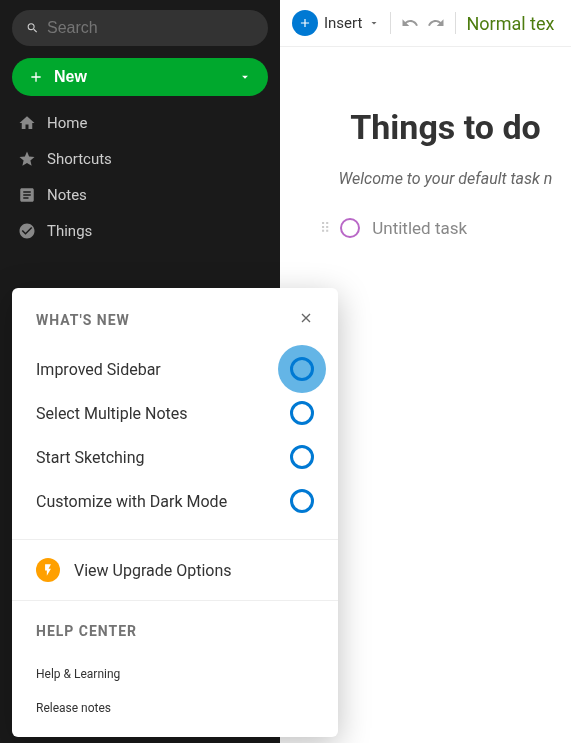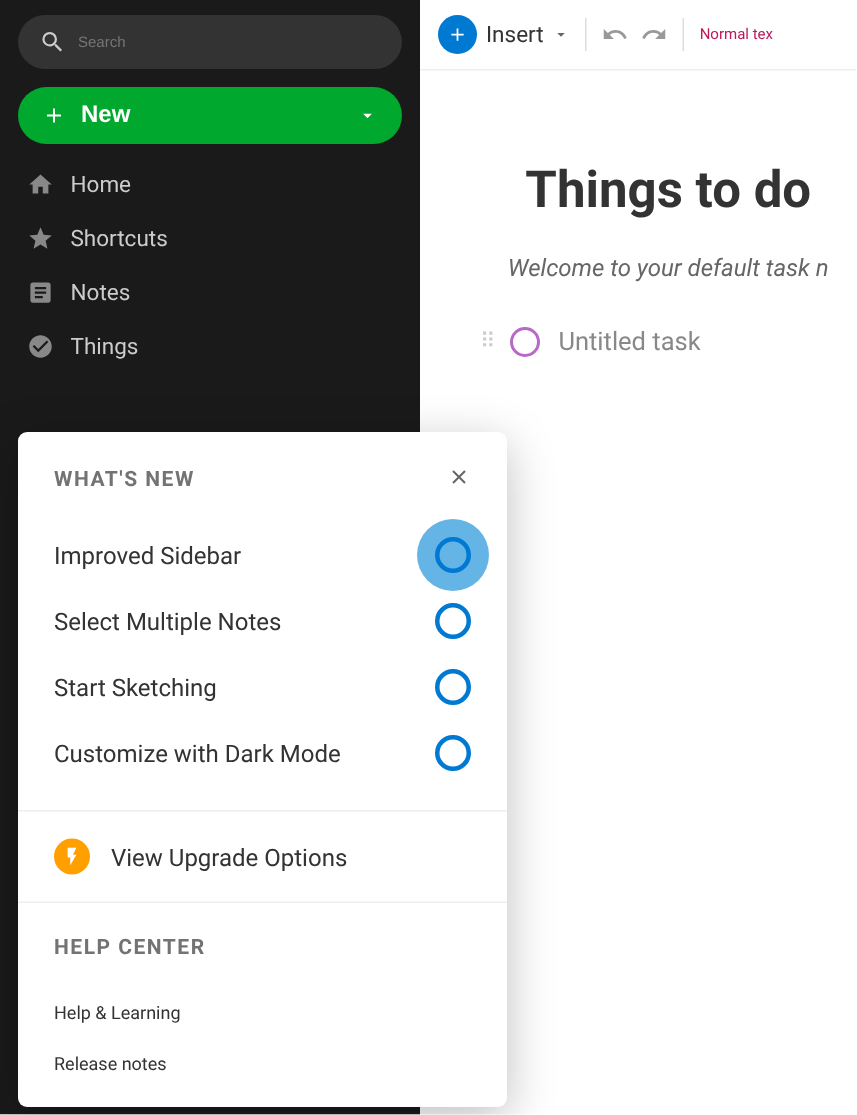--- a/index.html
+++ b/index.html
@@ -23,21 +23,21 @@
       display: flex;
       align-items: center;
       background: #333;
       border-radius: 20px;
       padding: 9px 14px;
       margin-bottom: 12px;
     }
     .search-box svg { width: 18px; height: 18px; fill: #ccc; margin-right: 8px; }
     .search-box input {
       background: transparent; border: none; outline: none;
-      color: #ccc; font-size: 10px; flex: 1;
+      color: #ccc; font-size: 16px; flex: 1;
     }
     .new-btn {
       display: flex; align-items: center; justify-content: space-between;
       background: #00a82d; color: #fff; border: none;
       border-radius: 22px; padding: 10px 16px; width: 100%;
       font-size: 16px; font-weight: 600; cursor: pointer;
       margin-bottom: 9px;
     }
     .new-left { display: flex; align-items: center; gap: 10px; }
     .new-btn svg.plus { width: 16px; height: 16px; fill: #fff; }
@@ -65,21 +65,21 @@
     }
     .plus-circle {
       width: 26px; height: 26px; border-radius: 50%;
       background: #0079d3; display: inline-flex;
       align-items: center; justify-content: center;
     }
     .plus-circle svg { width: 14px; height: 14px; fill: #fff; }
     .tb-sep { width: 1px; height: 22px; background: #ddd; margin: 0 4px; }
     .undo-redo { display: flex; gap: 8px; }
     .undo-redo svg { width: 18px; height: 18px; fill: #999; cursor: pointer; }
-    .text-style { font-size: 10px; color: #be185d; white-space: nowrap; }
+    .text-style { font-size: 18px; color: #4d7c0f; white-space: nowrap; }
     .content { padding: 60px 0 0 40px; text-align: center; }
     .content h1 { font-size: 34px; font-weight: 700; color: #333; margin-bottom: 22px; }
     .welcome { font-style: italic; color: #666; font-size: 16px; white-space: nowrap; margin-bottom: 30px; }
     .task-row { display: flex; align-items: center; gap: 12px; }
     .drag-dots { color: #ccc; font-size: 14px; letter-spacing: -2px; line-height: 6px; }
     .task-circle {
       width: 20px; height: 20px; border: 2px solid #b968c7;
       border-radius: 50%; cursor: pointer;
     }
     .task-text { color: #888; font-size: 17px; }

